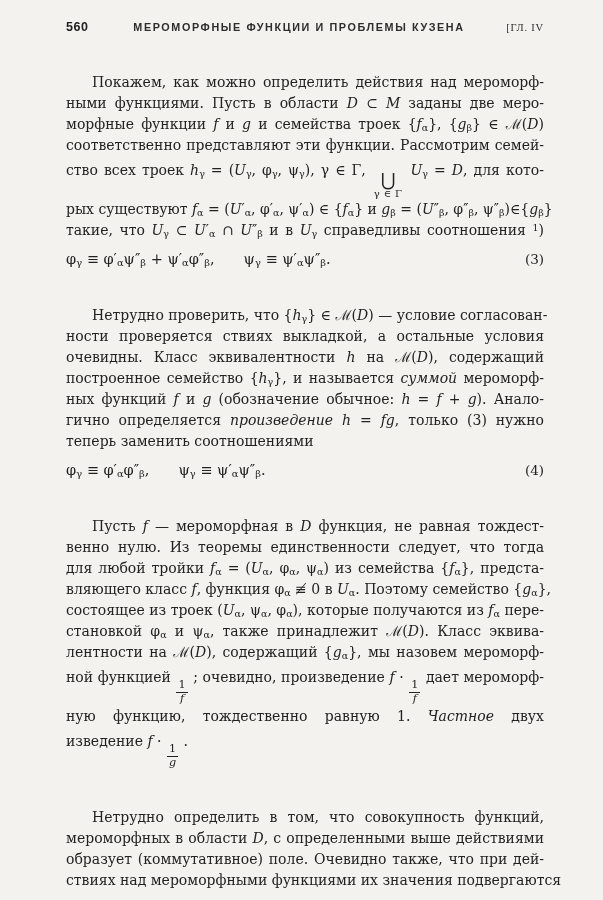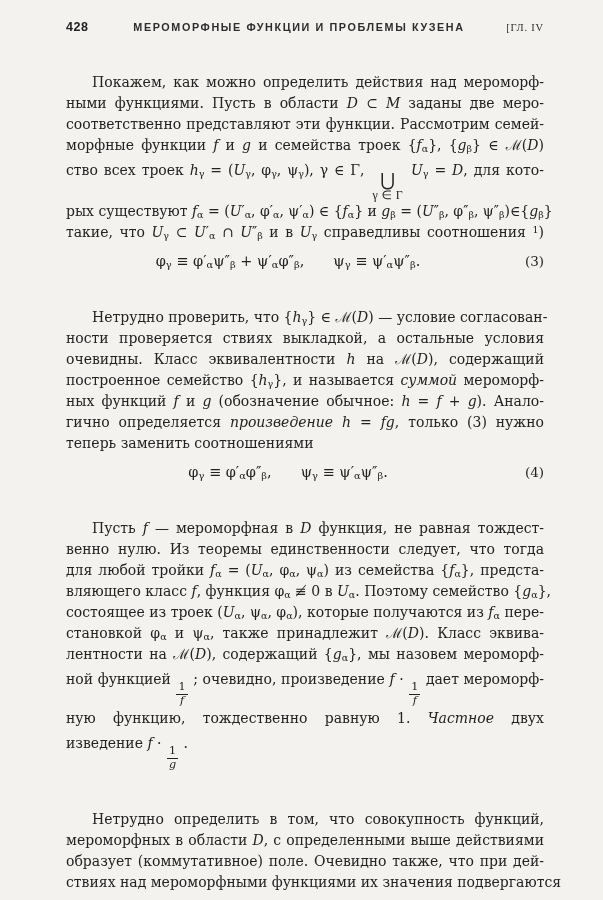--- a/index.html
+++ b/index.html
@@ -27,54 +27,54 @@
     text-align:justify;text-align-last:justify;text-justify:inter-word;
     line-height:21px;
   }
   .line.tall{line-height:28px;}
   .line.indent{text-indent:26px;margin-top:38px;}
   .line.last{text-align-last:left;}
   sub{font-size:68%;vertical-align:-0.25em;line-height:0;}
   sup{font-size:68%;vertical-align:0.45em;line-height:0;}
   
   .formula{display:flex;align-items:center;margin:10px 0 8px;}
-  .fbody{flex:1;text-align:center;font-size:14.5px;}
+  .fbody{flex:1;text-align:left;font-size:14.5px;}
   .fnum{width:34px;text-align:right;font-size:13.5px;}
   
   .frac{display:inline-flex;flex-direction:column;align-items:center;vertical-align:-0.55em;font-size:0.8em;line-height:1.15;margin:0 1px;}
   .frac .num{border-bottom:1px solid currentColor;padding:0 2px;}
   .frac .den{padding:0 2px;}
   
   .bigcup{display:inline-flex;flex-direction:column;align-items:center;vertical-align:-0.75em;line-height:1;margin:0 2px;}
   .cup{font-size:18px;line-height:0.95;}
-  .cuplab{font-size:12px;letter-spacing:0.4px;margin-top:1px;font-family:Liberation Serif, serif;}
+  .cuplab{font-size:10px;letter-spacing:0.4px;margin-top:1px;}
   
   .footnote{margin-top:24px;}
   .fn-rule{width:118px;border-top:1.5px solid #3a3a3a;margin-bottom:8px;}
   .fn{font-size:12.3px;}
   .fn .line{line-height:19px;}
   .fn .line.tall{line-height:37px;}
   .fn .line.indent{text-indent:18px;text-decoration:underline;}
 </style>
 </head>
 <body>
 
 <div class="page">
   <div class="running-head">
-    <span class="pagenum">428</span>
+    <span class="pagenum">560</span>
     <span class="head-title">МЕРОМОРФНЫЕ ФУНКЦИИ И ПРОБЛЕМЫ КУЗЕНА</span>
     <span class="chapter">[ГЛ. IV</span>
   </div>
 
   <div class="body-text" id="body-text">
       <div class="para">
         <div class="line indent">Покажем, как можно определить действия над мероморф-</div>
         <div class="line">ными функциями. Пусть в области <i>D</i> ⊂ <i>M</i> заданы две меро-</div>
+        <div class="line">морфные функции <i>f</i> и <i>g</i> и семейства троек {<i>f</i><sub>α</sub>}, {<i>g</i><sub>β</sub>} ∈ ℳ(<i>D</i>)</div>
         <div class="line">соответственно представляют эти функции. Рассмотрим семей-</div>
-        <div class="line">морфные функции <i>f</i> и <i>g</i> и семейства троек {<i>f</i><sub>α</sub>}, {<i>g</i><sub>β</sub>} ∈ ℳ(<i>D</i>)</div>
         <div class="line tall">ство всех троек <i>h</i><sub>γ</sub> = (<i>U</i><sub>γ</sub>, φ<sub>γ</sub>, ψ<sub>γ</sub>), γ ∈ Γ, <span class="bigcup">
             <span class="cup">⋃</span>
             <span class="cuplab">γ ∈ Γ</span>
           </span> <i>U</i><sub>γ</sub> = <i>D</i>, для кото-</div>
         <div class="line">рых существуют <i>f</i><sub>α</sub> = (<i>U</i>′<sub>α</sub>, φ′<sub>α</sub>, ψ′<sub>α</sub>) ∈ {<i>f</i><sub>α</sub>} и <i>g</i><sub>β</sub> = (<i>U</i>″<sub>β</sub>, φ″<sub>β</sub>, ψ″<sub>β</sub>)∈{<i>g</i><sub>β</sub>}</div>
         <div class="line">такие, что <i>U</i><sub>γ</sub> ⊂ <i>U</i>′<sub>α</sub> ∩ <i>U</i>″<sub>β</sub> и в <i>U</i><sub>γ</sub> справедливы соотношения <sup>1</sup>)</div>
       </div>
       <div class="formula">
         <span class="fbody">φ<sub>γ</sub> ≡ φ′<sub>α</sub>ψ″<sub>β</sub> + ψ′<sub>α</sub>φ″<sub>β</sub>,  ψ<sub>γ</sub> ≡ ψ′<sub>α</sub>ψ″<sub>β</sub>.</span>
         <span class="fnum">(3)</span>

